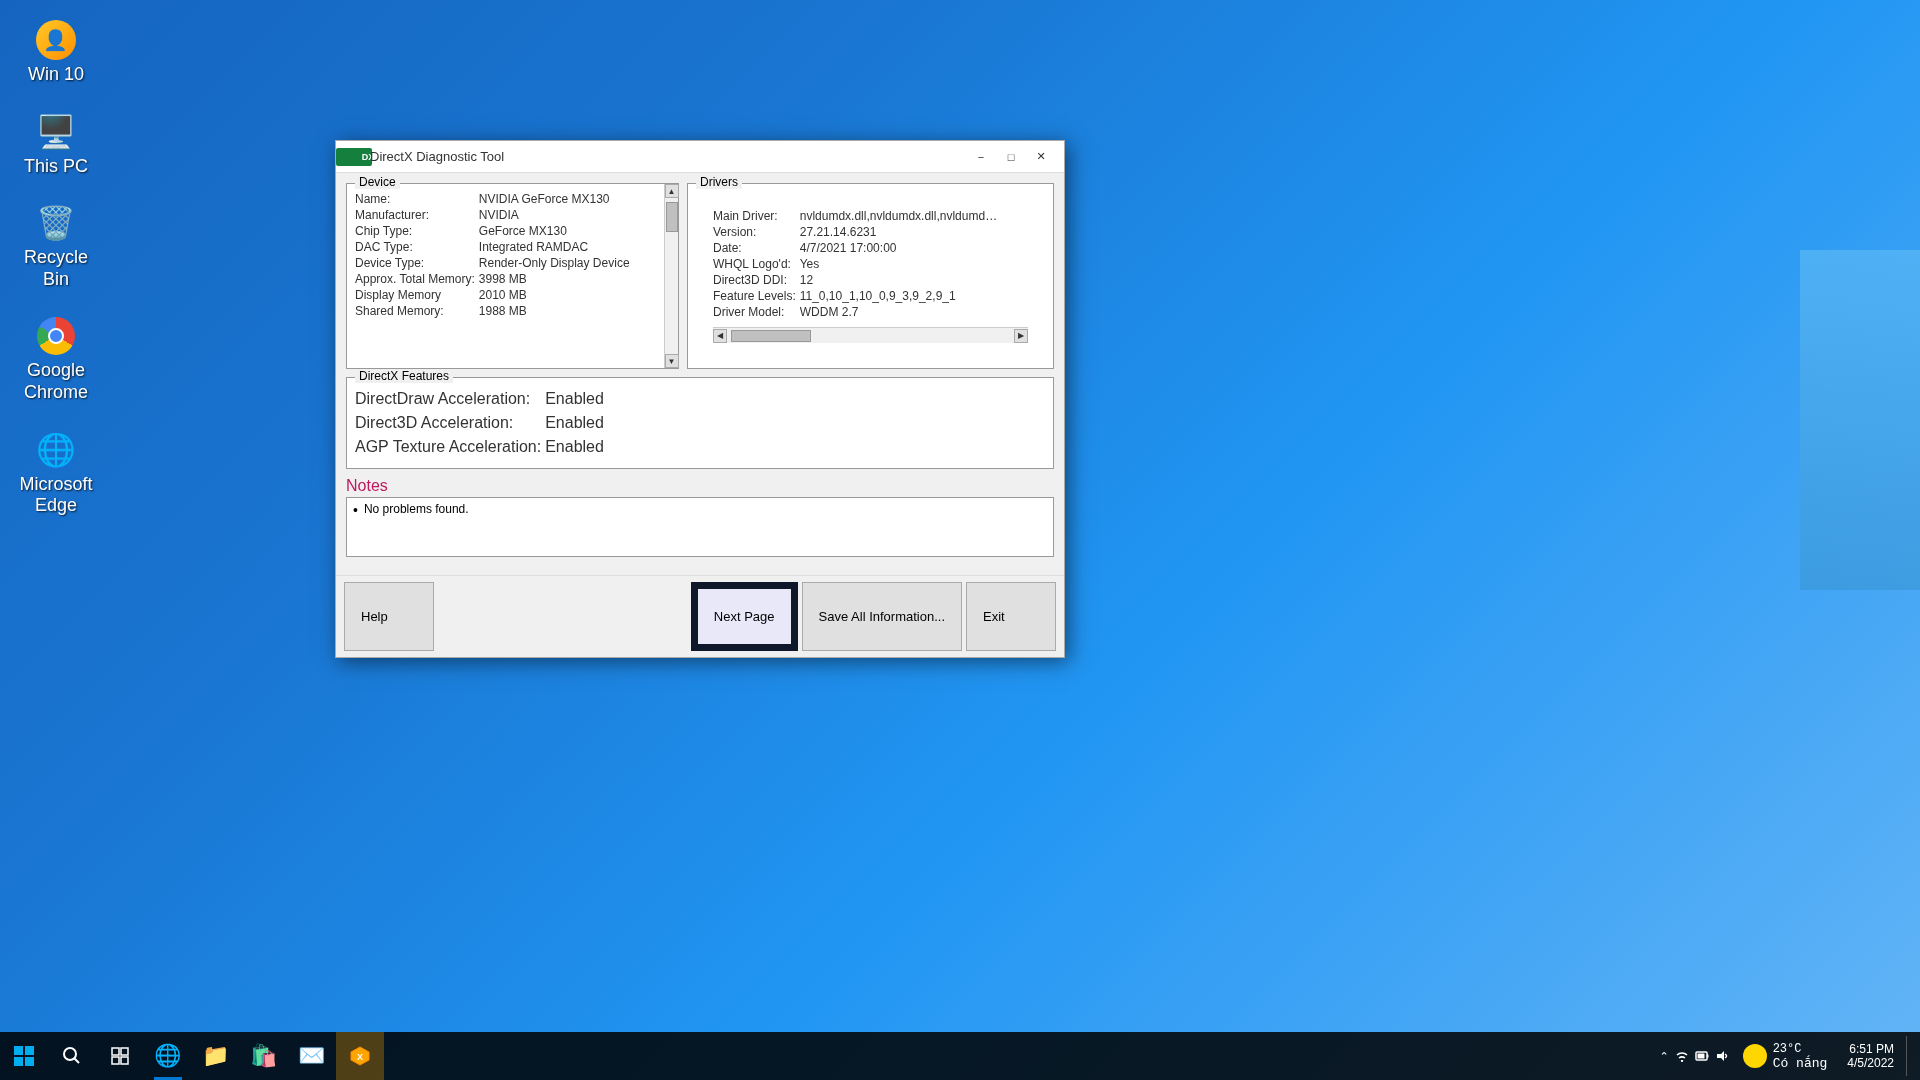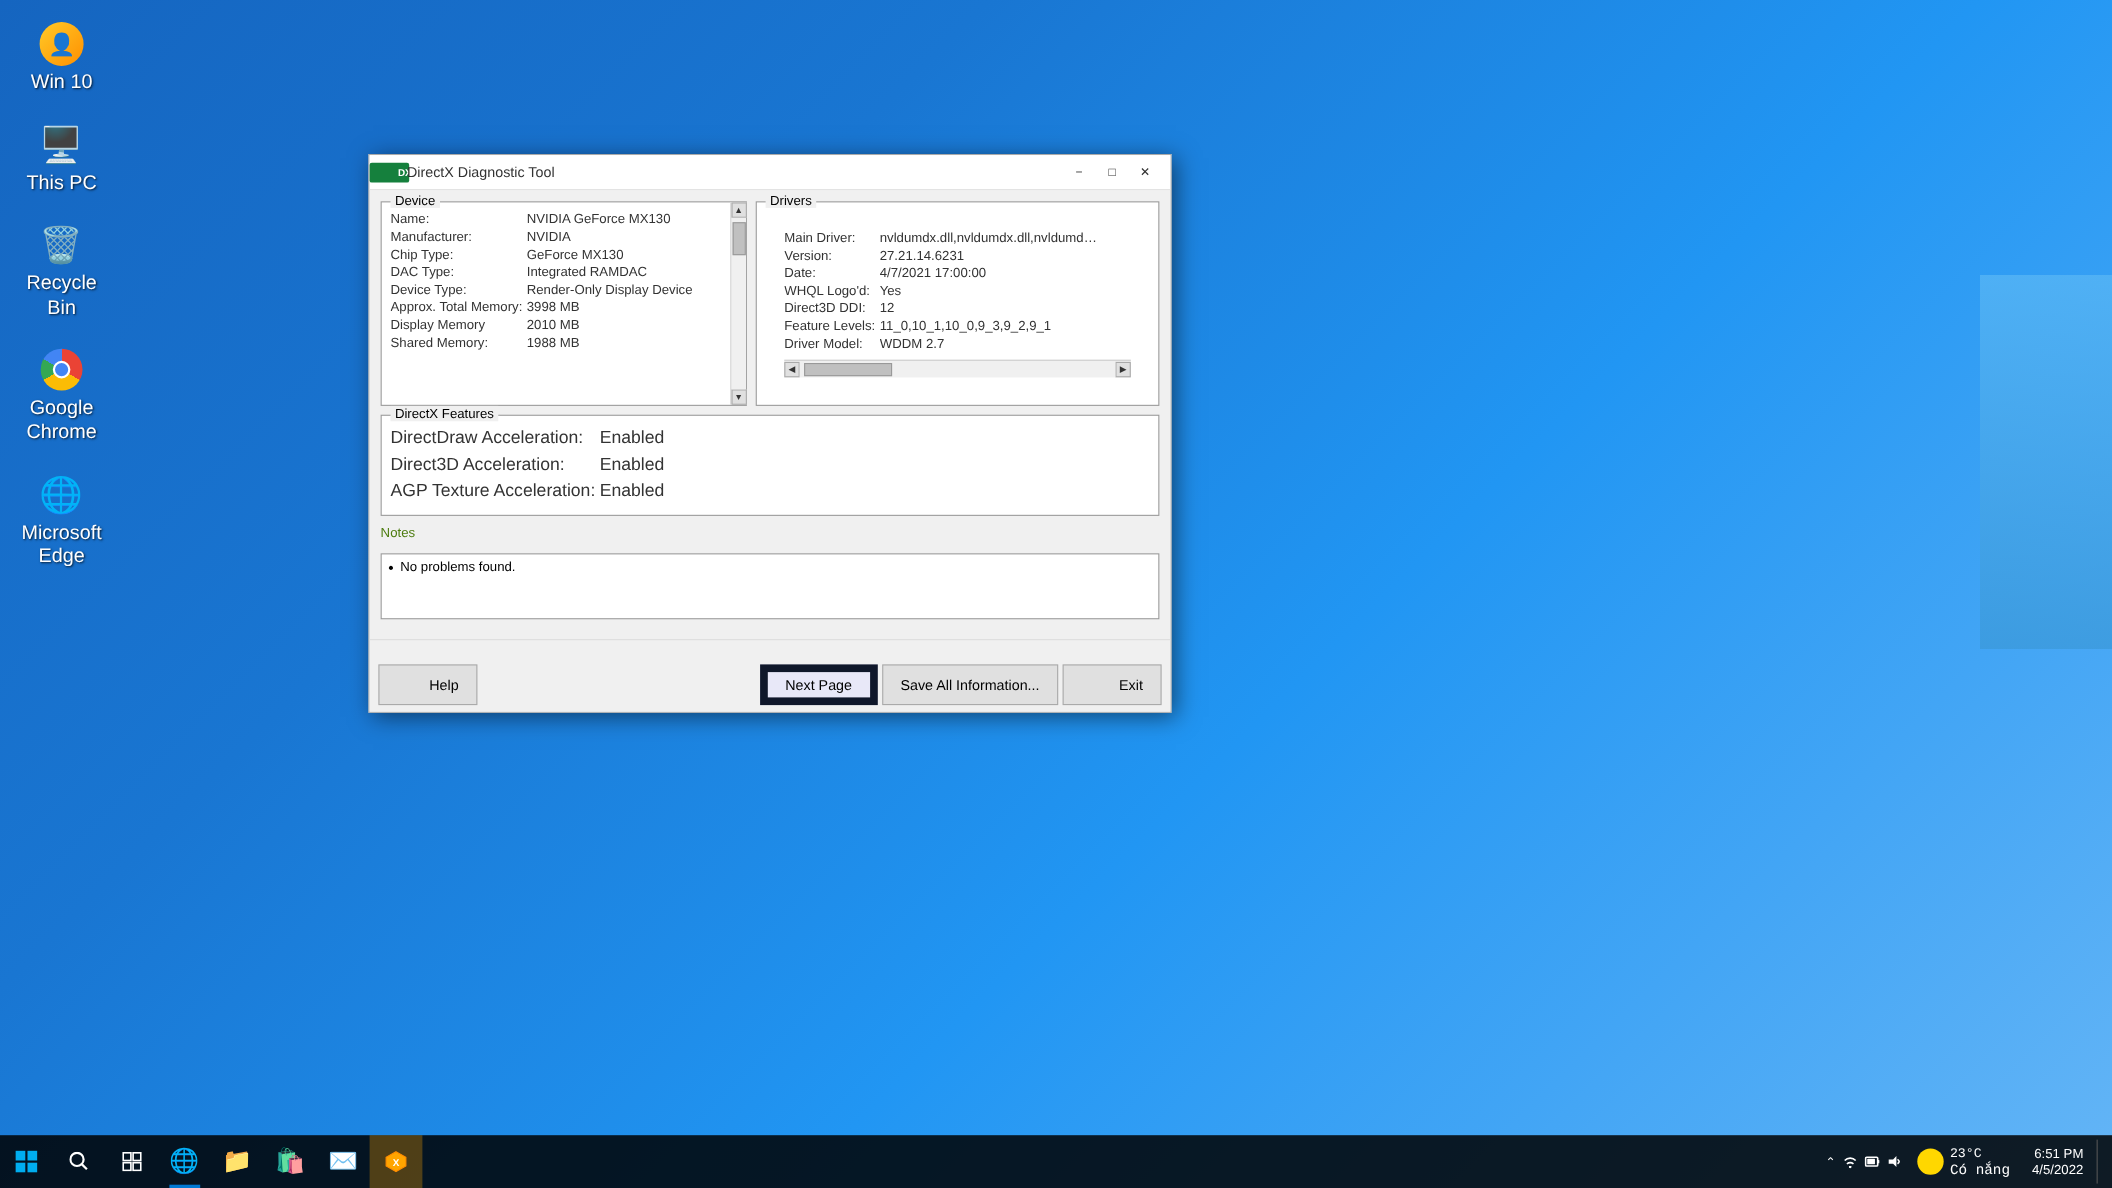--- a/index.html
+++ b/index.html
@@ -405,23 +405,23 @@
       font-size: 16px;
       padding: 4px 0;
     }
 
     
     .notes-section {
       margin-bottom: 8px;
     }
 
     .notes-label {
-      font-size: 12px;
-      color: #4d7c0f;
-      margin-bottom: 12px;
+      font-size: 16px;
+      color: #be185d;
+      margin-bottom: 2px;
     }
 
     .notes-box {
       border: 1px solid #999;
       background: white;
       height: 60px;
       padding: 4px 6px;
       font-size: 12px;
       overflow-y: auto;
     }
@@ -440,28 +440,27 @@
     
     .window-buttons {
       display: flex;
       justify-content: space-between;
       padding: 6px 8px;
       background: #f0f0f0;
       border-top: 1px solid #ddd;
     }
 
     .win-btn {
-      padding: 4px 16px;
+      padding: 20px 16px;
       font-size: 13px;
       background: #e0e0e0;
       border: 1px solid #aaa;
       cursor: pointer;
       min-width: 90px;
-      text-align: right;
-      margin-top: 16px;
+      text-align: left;
     }
 
     .win-btn.primary {
       background: #e8e8f8;
       border: 7px solid #0f172a;
     }
 
     
     .user-icon-circle {
       width: 40px;

